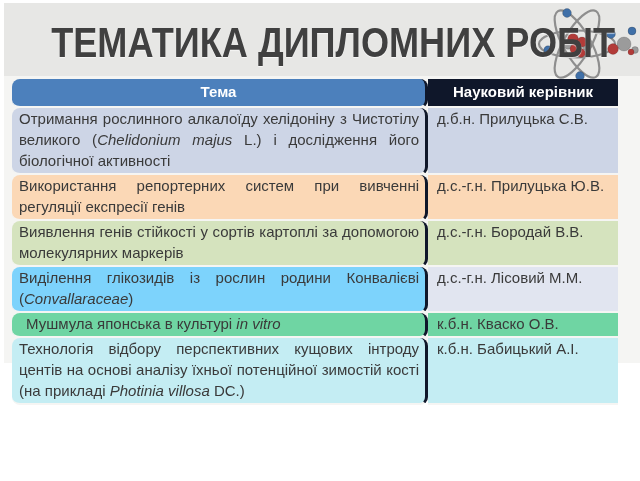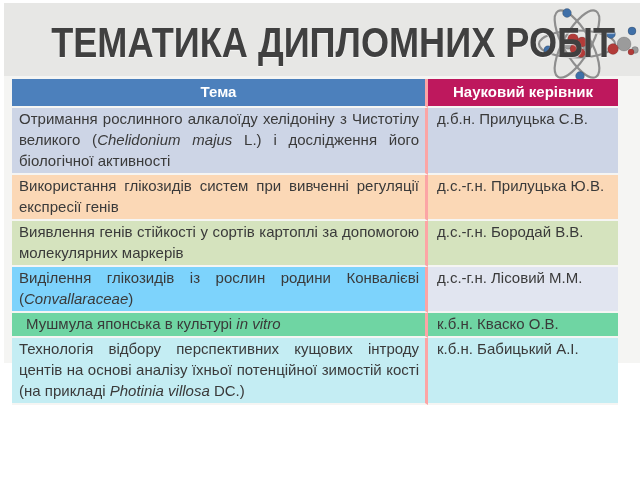--- a/index.html
+++ b/index.html
@@ -24,21 +24,21 @@
 
   table.topics {
     position:absolute; left:12px; top:79px; width:606px; z-index:3;
     border-collapse:separate; border-spacing:0; table-layout:fixed;
     font-size:15px; color:#3A3A3A;
   }
   col.c1 { width:416px; }
   col.c2 { width:190px; }
 
   .topics th, .topics td { border-bottom:2px solid #F5F5F3; }
-  .topics th:first-child, .topics td:first-child { border-right:3px solid #fca5a5; }
+  .topics th:first-child, .topics td:first-child { border-right:3px solid #0f172a;border-radius:8px; }
 
   .topics th {
     color:#ffffff; font-weight:700; font-size:15px;
     text-align:center; padding:4px 4px 6px 4px;
   }
 
   .topics td { vertical-align:top; line-height:21px;margin-top:15px; }
   td.topic { text-align:justify; text-justify:inter-word; padding:0 6px 2px 7px; }
   td.supervisor { padding:0 4px 2px 9px; white-space:nowrap; }
   td.topic i { font-style:italic; }
@@ -85,30 +85,30 @@
   <h1 class="title">ТЕМАТИКА ДИПЛОМНИХ РОБІТ</h1>
 
   <table class="topics">
     <colgroup>
         <col class="c1">
         <col class="c2">
       </colgroup>
     <thead>
       <tr>
         <th style="background: rgb(76, 128, 188); color: rgb(255, 255, 255);">Тема</th>
-        <th style="background: #be185d; color: rgb(255, 255, 255);">Науковий керівник</th>
+        <th style="background: #0f172a; color: rgb(255, 255, 255);">Науковий керівник</th>
       </tr>
     </thead>
     <tbody>
         <tr>
           <td class="topic" style="background: rgb(205, 213, 230);"><span>Отримання рослинного алкалоїду хелідоніну з Чистотілу великого (</span><i>Chelidonium majus</i><span> L.) і дослідження його біологічної активності</span></td>
           <td class="supervisor" style="background: rgb(205, 213, 230);">д.б.н. Прилуцька С.В.</td>
         </tr>
         <tr>
-          <td class="topic" style="background: rgb(251, 216, 182);"><span>Використання глікозидів систем при вивченні регуляції експресії генів</span></td>
+          <td class="topic" style="background: rgb(251, 216, 182);"><span>Використання репортерних систем при вивченні регуляції експресії генів</span></td>
           <td class="supervisor" style="background: rgb(251, 216, 182);">д.с.-г.н. Прилуцька Ю.В.</td>
         </tr>
         <tr>
           <td class="topic" style="background: rgb(213, 227, 190);"><span>Виявлення генів стійкості у сортів картоплі за допомогою молекулярних маркерів</span></td>
           <td class="supervisor" style="background: rgb(213, 227, 190);">д.с.-г.н. Бородай В.В.</td>
         </tr>
         <tr>
           <td class="topic" style="background: #7dd3fc;"><span>Виділення глікозидів із рослин родини Конвалієві (</span><i>Convallaraceae</i><span>)</span></td>
           <td class="supervisor" style="background: rgb(225, 229, 240);">д.с.-г.н. Лісовий М.М.</td>
         </tr>

